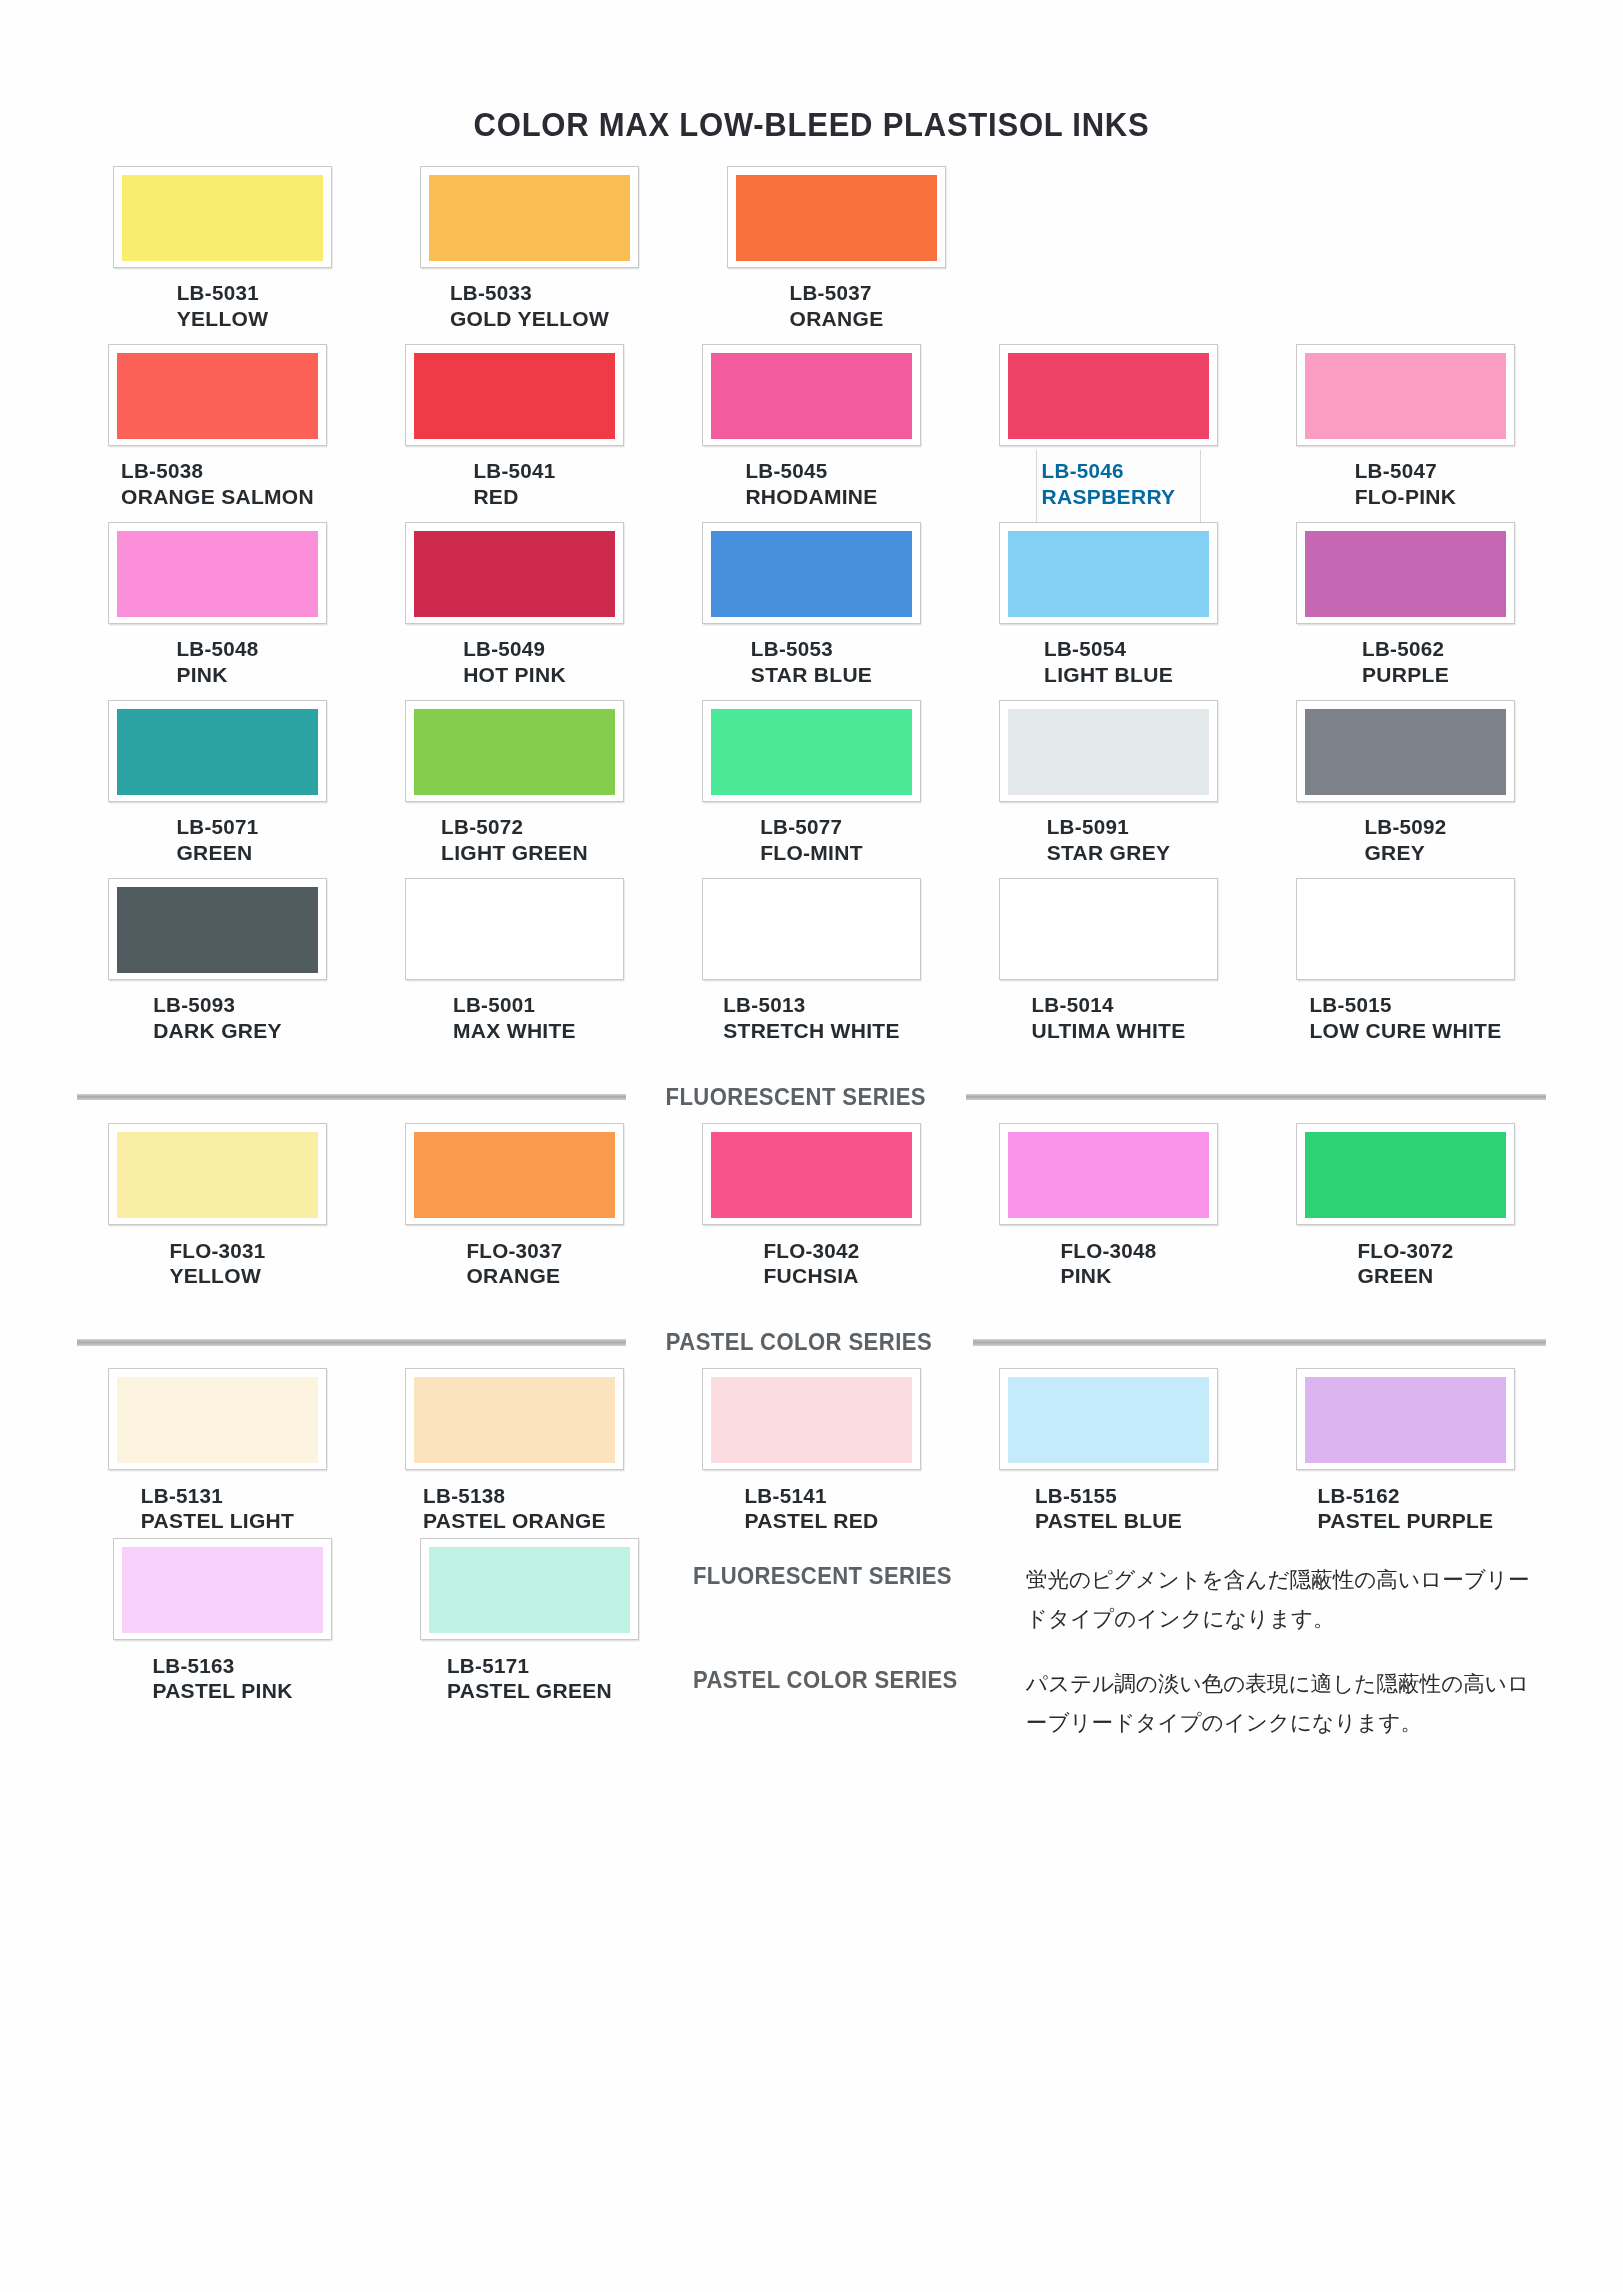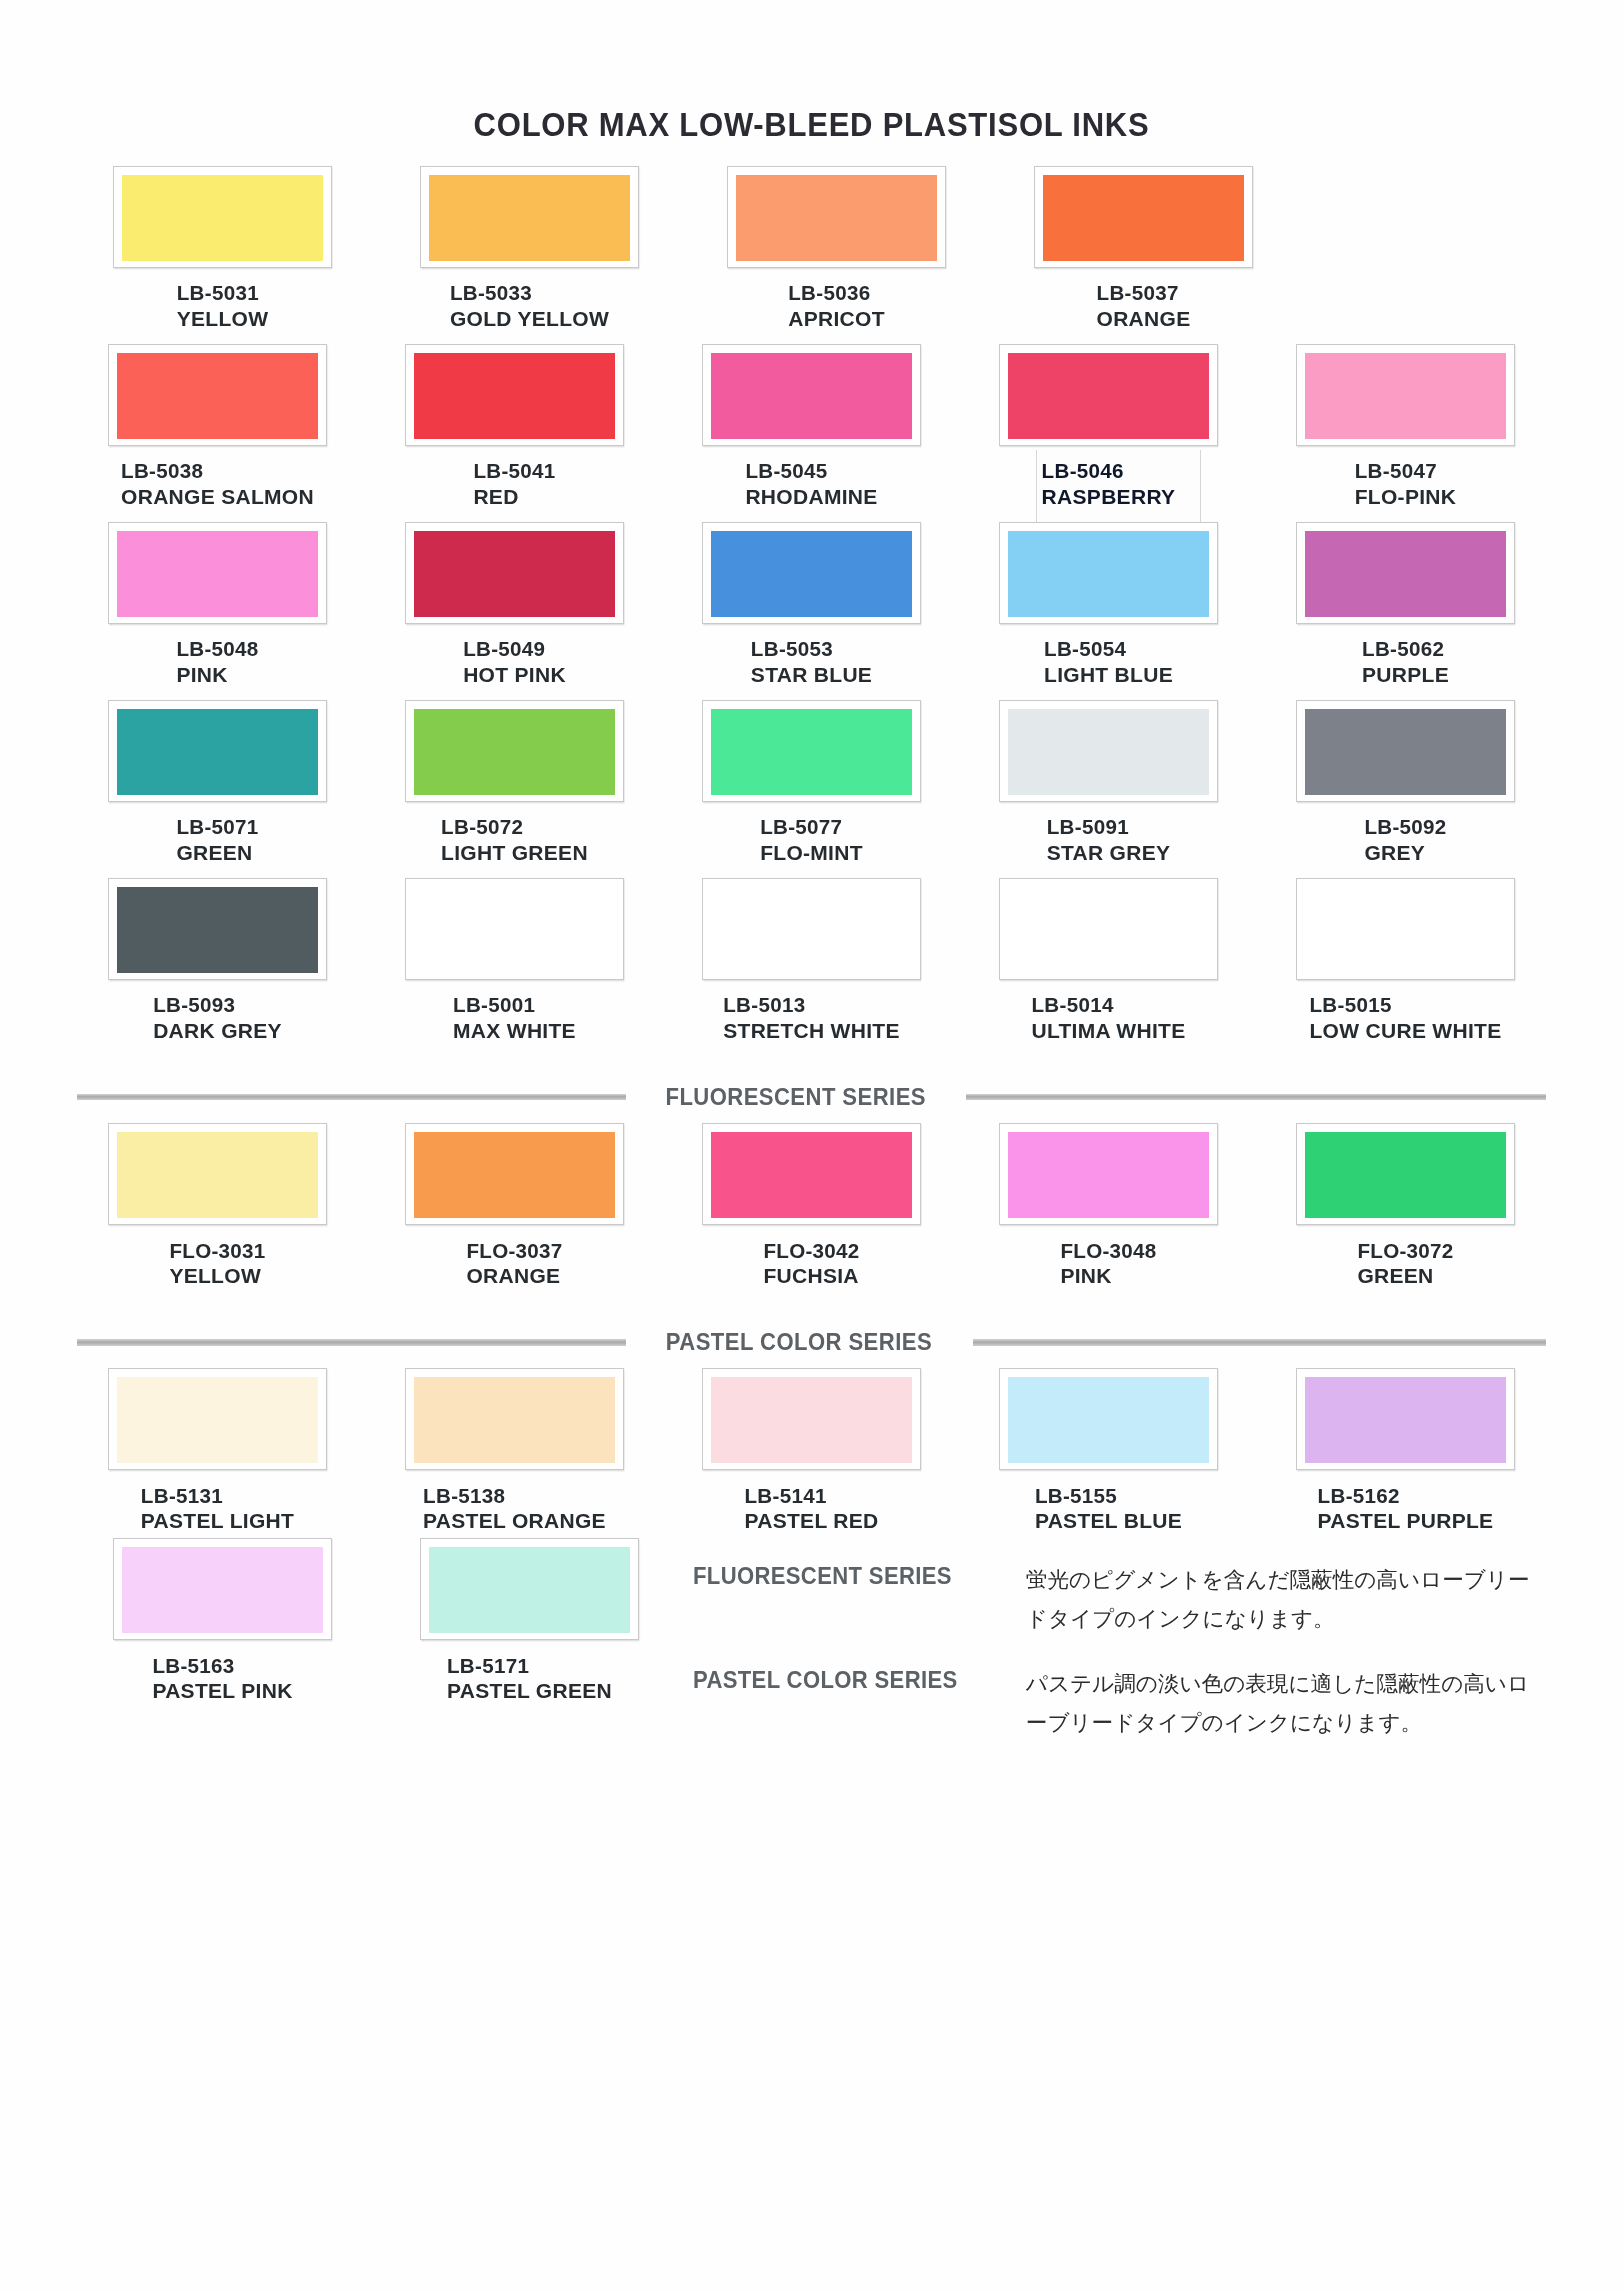--- a/index.html
+++ b/index.html
@@ -102,21 +102,21 @@
     right: -25.5px;
     bottom: -13.7px;
     background: #fdfdfd;
     border: 1px solid #d7d7d7;
     border-top: none;
     z-index: 0;
   }
   .sticker .chip-code, .sticker .chip-name {
     position: relative;
     z-index: 1;
-    color: #0f172a;
+    color: #0369a1;
   }
 
   
   .series-divider {
     display: flex;
     align-items: center;
     margin: 39px 0 3.9px 0;
     padding: 0 7.8px;
   }
   .divider-line {
@@ -198,29 +198,20 @@
         <div class="chip-frame">
           <div class="chip-ink" style="background-color: rgb(249, 189, 83);"></div>
         </div>
         <div class="chip-caption">
           <span class="chip-code">LB-5033</span>
           <span class="chip-name">GOLD YELLOW</span>
         </div>
       </div>
       <div class="swatch-cell">
         <div class="chip-frame">
-          <div class="chip-ink" style="background-color: rgb(250, 156, 110);"></div>
-        </div>
-        <div class="chip-caption">
-          <span class="chip-code">LB-5036</span>
-          <span class="chip-name">APRICOT</span>
-        </div>
-      </div>
-      <div class="swatch-cell">
-        <div class="chip-frame">
           <div class="chip-ink" style="background-color: rgb(248, 112, 60);"></div>
         </div>
         <div class="chip-caption">
           <span class="chip-code">LB-5037</span>
           <span class="chip-name">ORANGE</span>
         </div>
       </div>
     </div>
 
     <div class="swatch-row">

